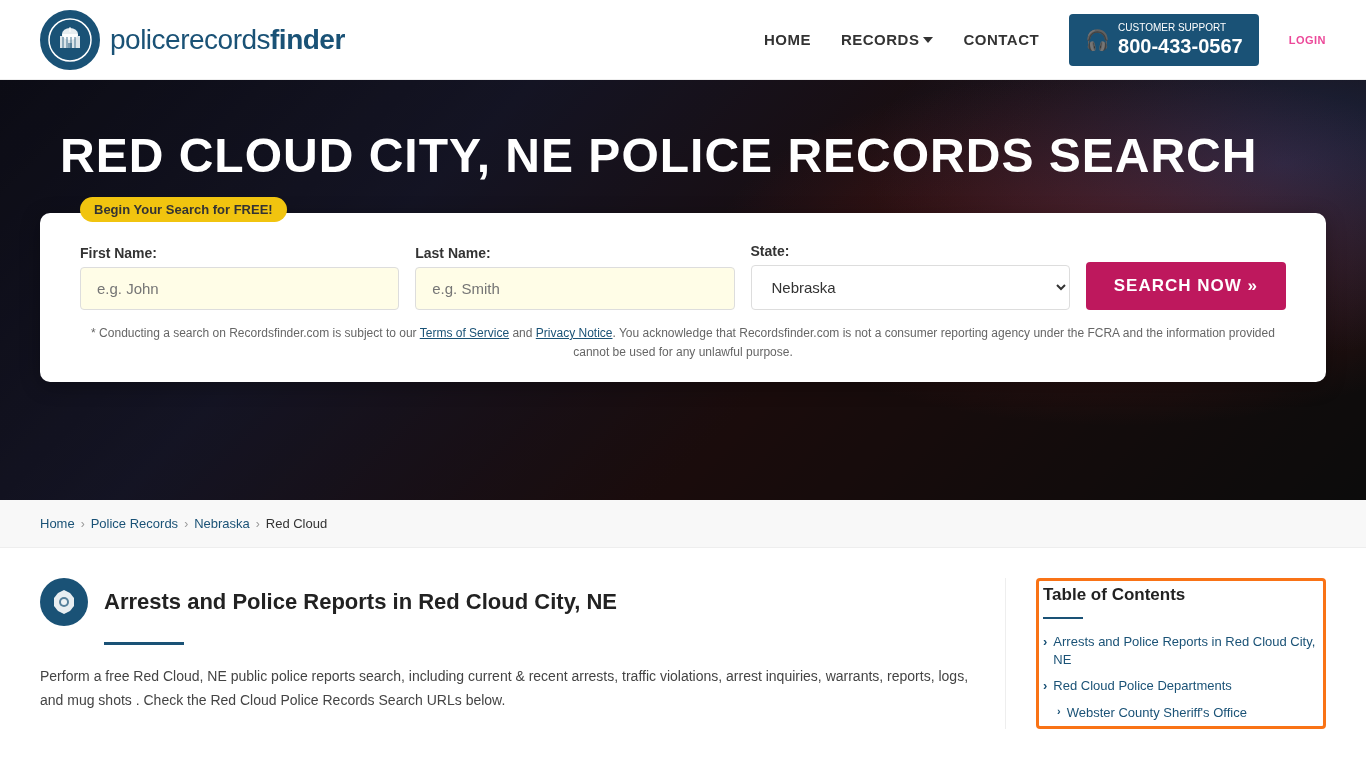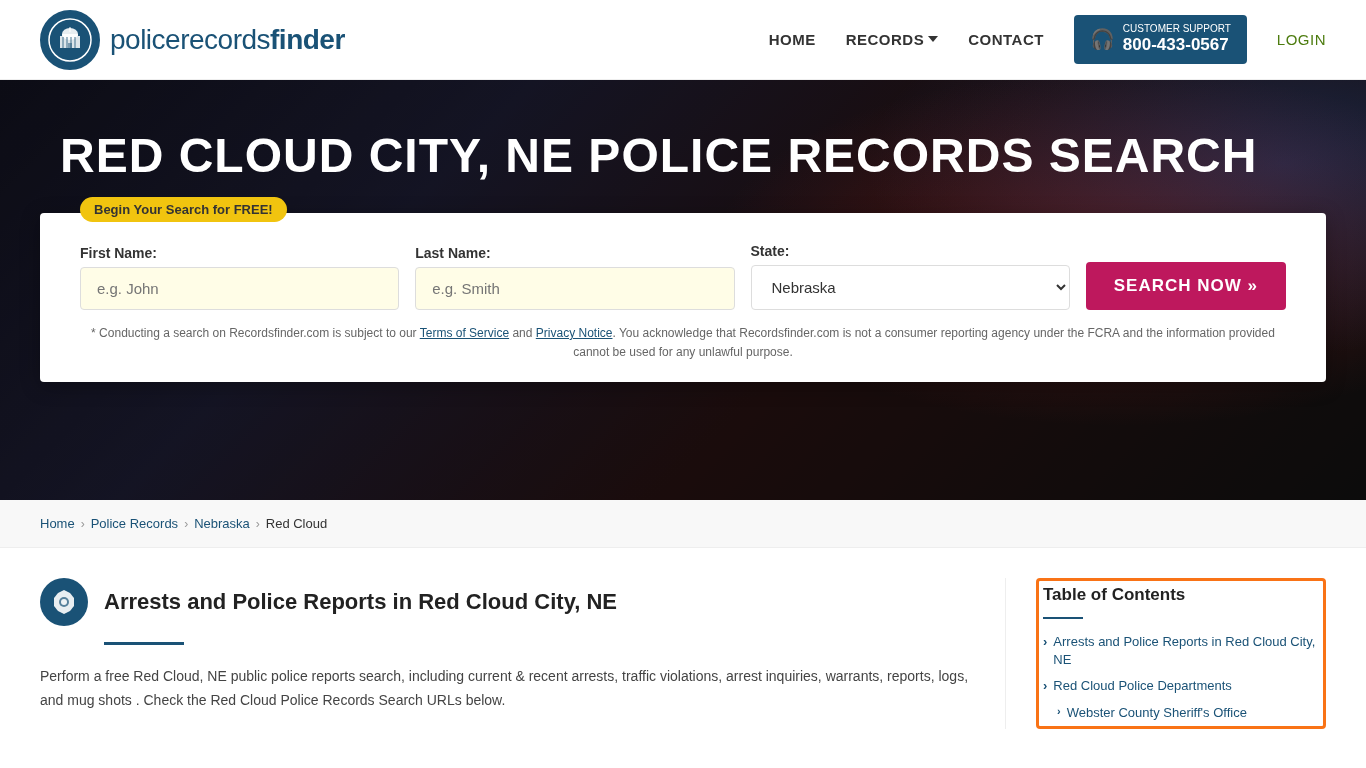--- a/index.html
+++ b/index.html
@@ -81,25 +81,25 @@
     }
     .customer-support-btn .headphone-icon {
       font-size: 20px;
     }
     .support-text {
       display: flex;
       flex-direction: column;
       line-height: 1.2;
     }
     .support-label { font-size: 10px; font-weight: 400; text-transform: uppercase; }
-    .support-number { font-size: 17px; font-weight: 700; }
+    .support-number { font-size: 20px; font-weight: 700; }
     .login-btn {
-      font-size: 15px;
-      font-weight: 400;
-      color: #4d7c0f;
+      font-size: 11px;
+      font-weight: 700;
+      color: #ec4899;
       text-transform: uppercase;
       cursor: pointer;
     }
 
     
     .hero {
       position: relative;
       background: #1a1a2e;
       min-height: 420px;
       overflow: hidden;
@@ -131,21 +131,21 @@
       letter-spacing: 1px;
       line-height: 1.1;
     }
 
     
     .search-box-wrapper {
       position: relative;
       z-index: 2;
       margin: 0 40px 0;
       background: #fff;
-      border-radius: 4px;
+      border-radius: 10px;
       padding: 30px 40px 20px;
       box-shadow: 0 4px 20px rgba(0,0,0,0.3);
     }
     .free-badge {
       position: absolute;
       top: -16px;
       left: 40px;
       background: #f1c40f;
       color: #333;
       font-weight: 700;

